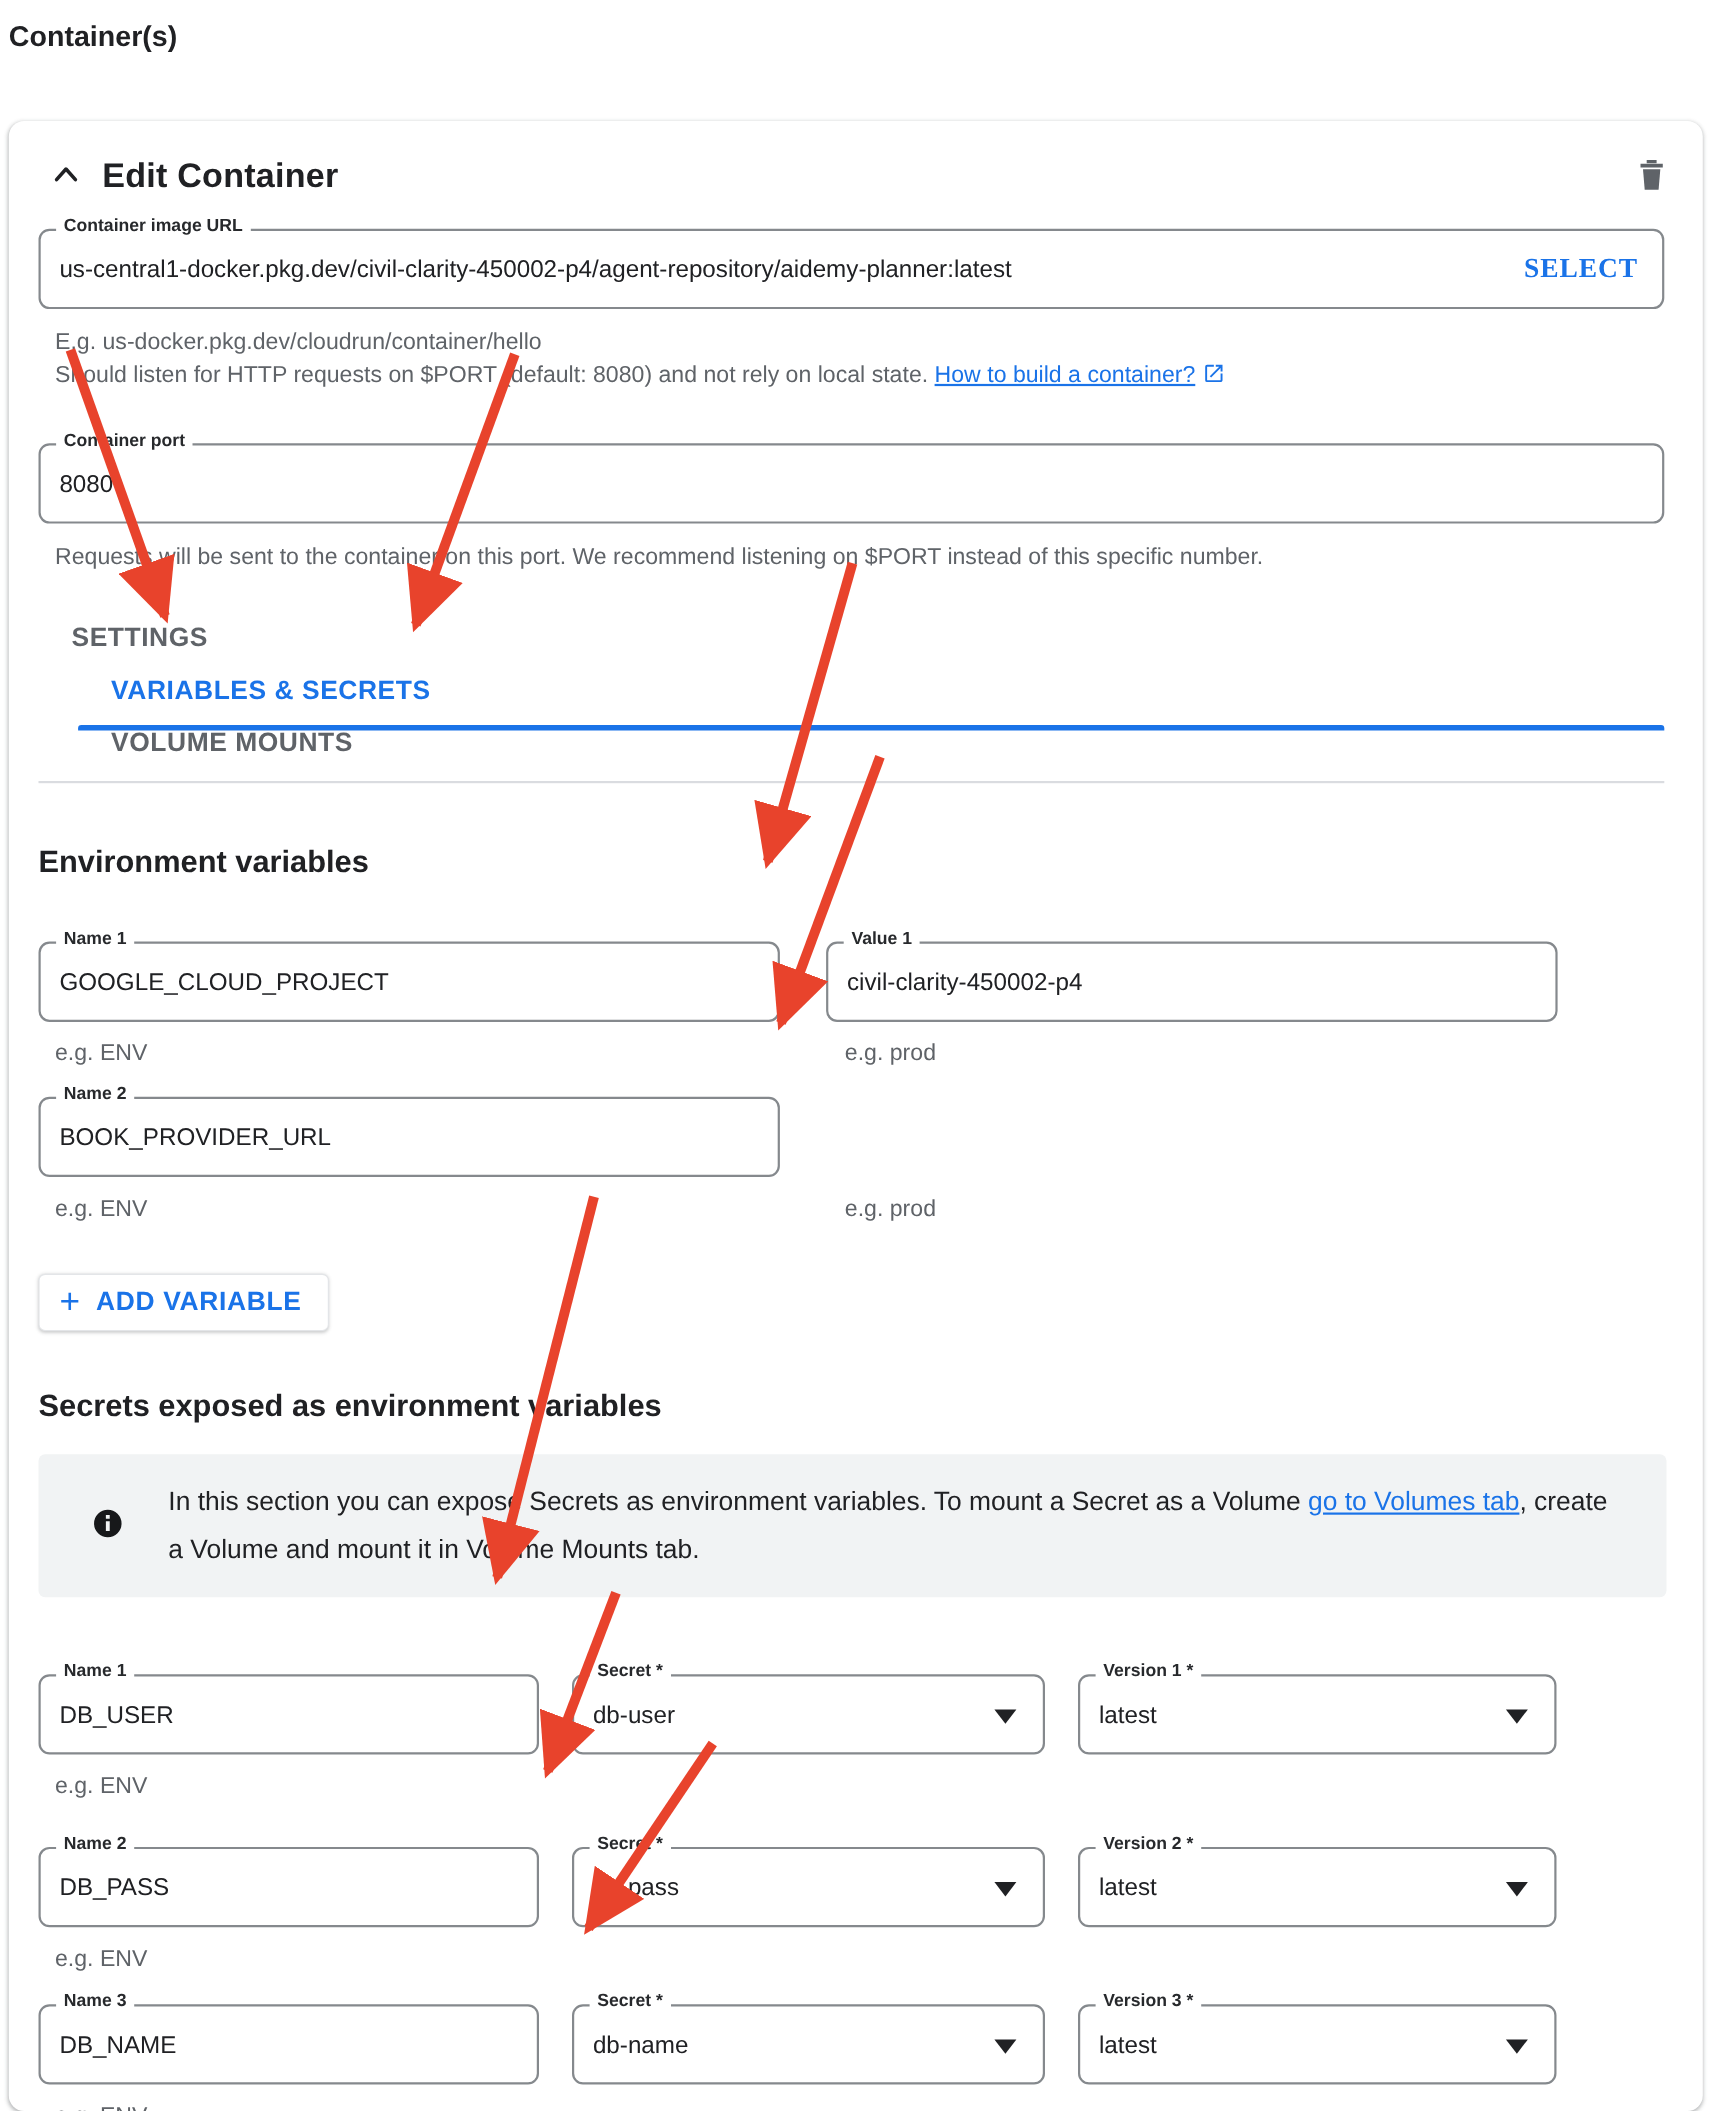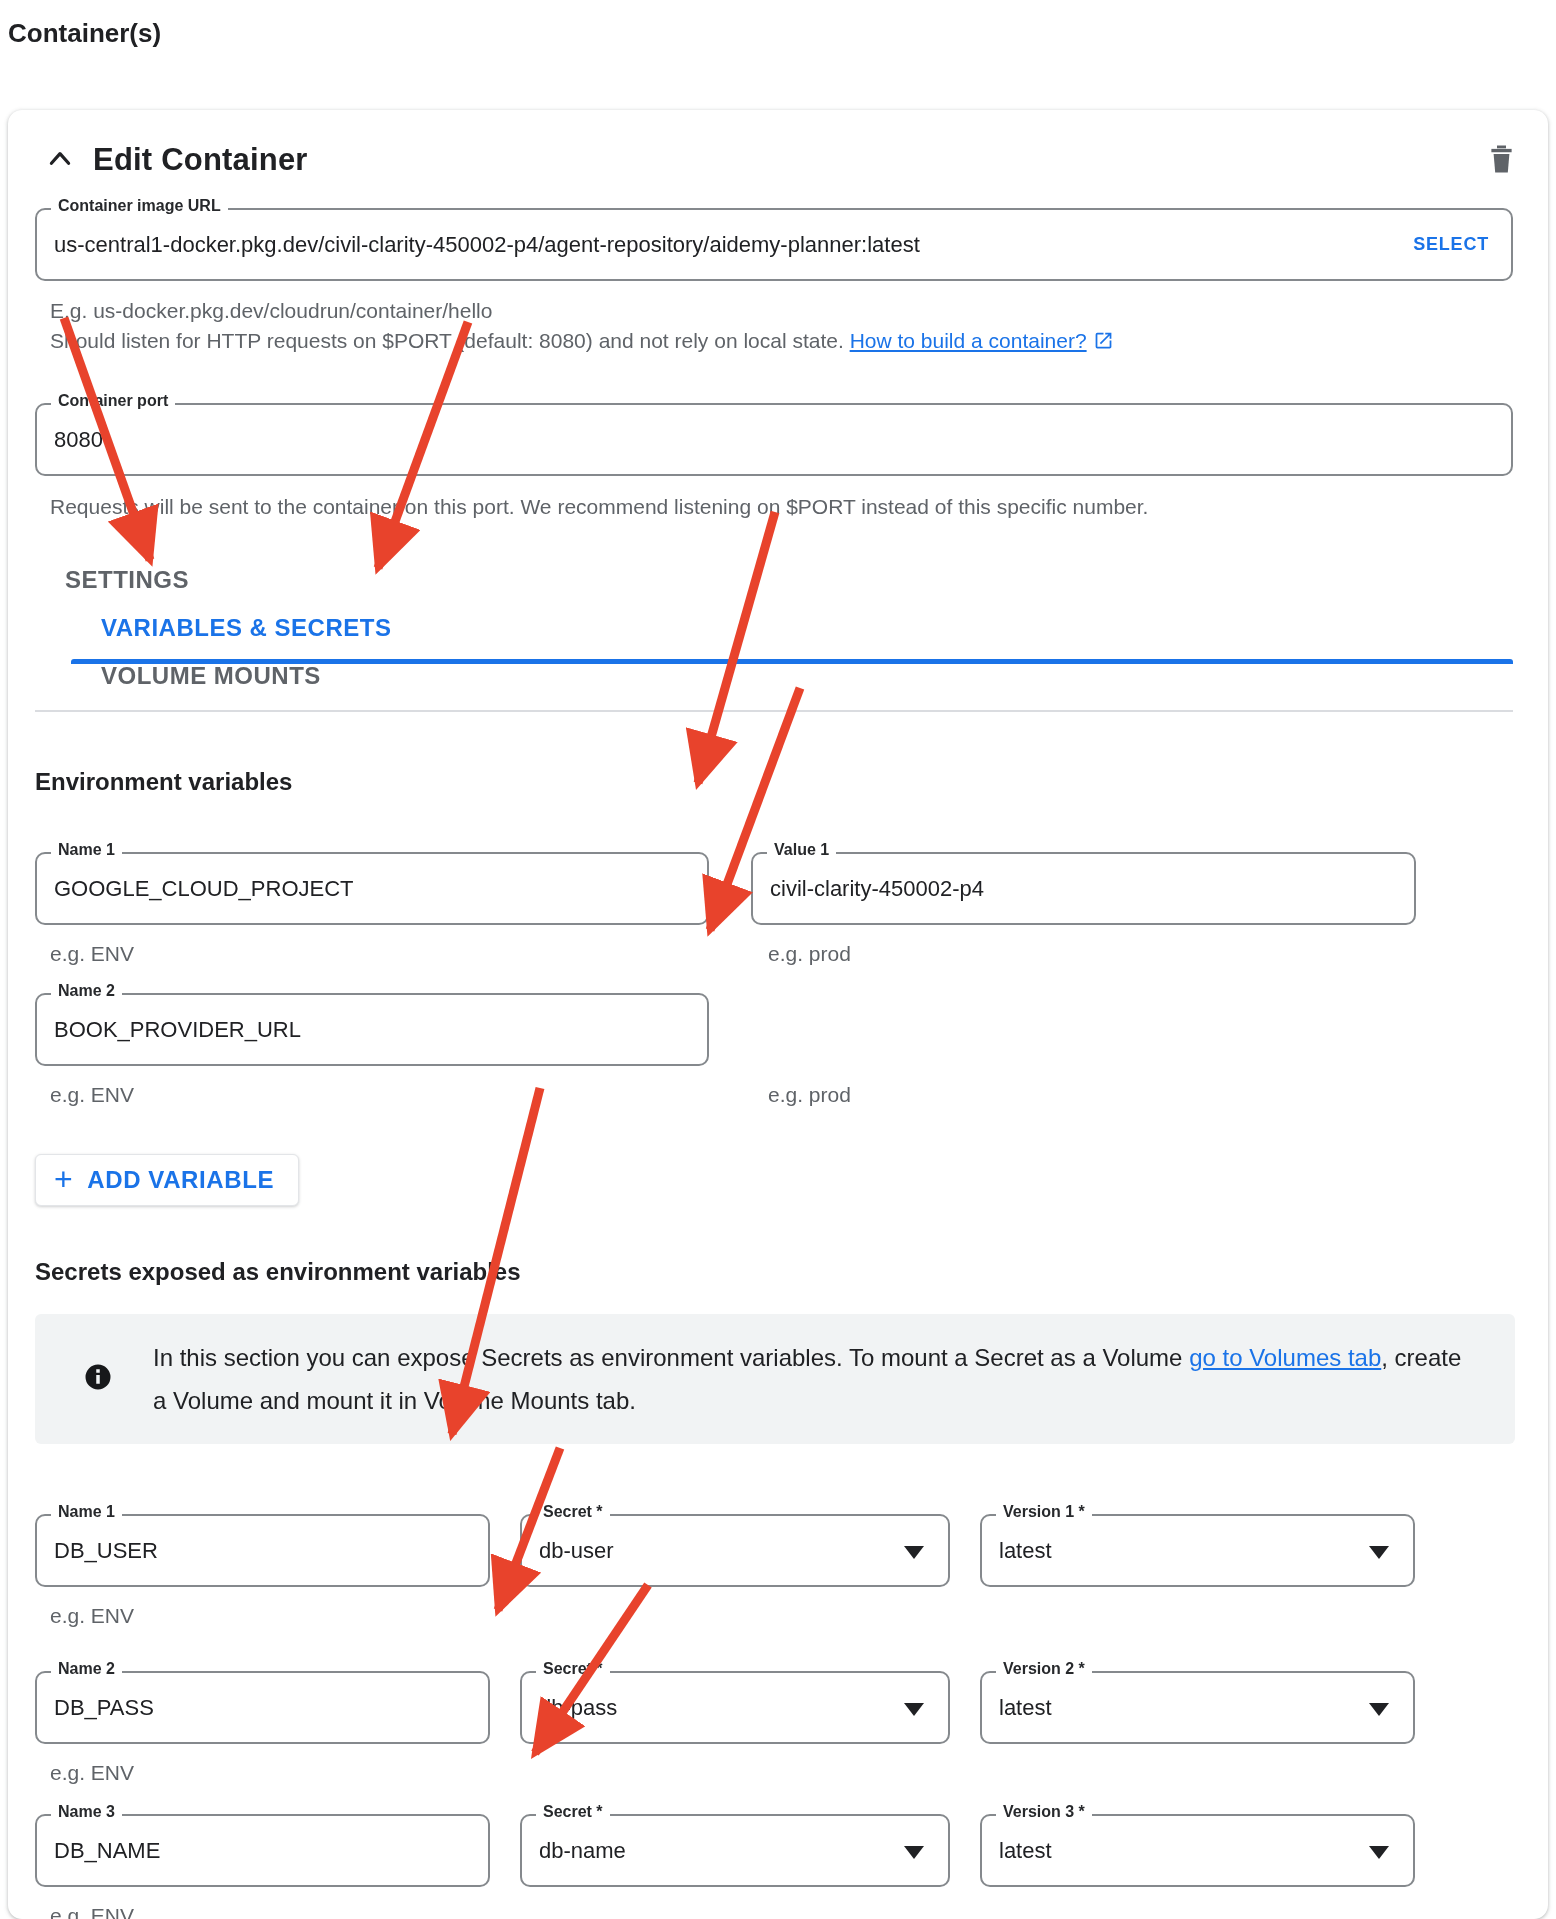--- a/index.html
+++ b/index.html
@@ -24,41 +24,41 @@
   
   .field { position:relative; border:2px solid #85898d; border-radius:10px; height:73px;
     display:flex; align-items:center; background:#fff; }
   .field .flabel { position:absolute; top:-13px; left:14px; background:#fff; padding:0 7px;
     font-size:16px; font-weight:700; color:#27292c; white-space:nowrap; }
   .field input { border:none; outline:none; background:transparent; width:100%;
     font-family:Liberation Sans, sans-serif; font-size:22px; color:#202124; padding:0 17px; }
   .field .fvalue { font-size:22px; color:#202124; padding-left:17px; white-space:nowrap; overflow:hidden; }
 
   .url-field { margin-top:30px; width:1478px; }
-  .select-action { border:none; background:transparent; color:#1a73e8; font-family:Liberation Sans, sans-serif;
-    font-size:18px; font-weight:700; letter-spacing:.8px; padding:0 22px 0 12px; cursor:pointer; }
+  .select-action { border:none; background:transparent; color:#1a73e8; font-family:Liberation Serif, serif;
+    font-size:25px; font-weight:700; letter-spacing:.8px; padding:0 22px 0 12px; cursor:pointer; }
 
   .helper { font-size:21px; color:#5f6368; line-height:30px; }
   .url-helpers { margin-top:15px; padding-left:15px; }
   .inline-link { color:#1a73e8; text-decoration:underline; cursor:pointer; }
   .ext-icon { display:inline-block; vertical-align:-3px; margin-left:6px; }
 
   .port-field { margin-top:44px; width:1478px; }
   .port-helper { margin-top:16px; padding-left:15px; }
 
   
   .tabs { margin-top:44px; display:flex; border-bottom:2px solid #dadce0; width:1478px;flex-direction:column; }
   .tab { position:relative; padding:0 30px 20px 30px; font-size:24px; font-weight:700;
     letter-spacing:.5px; color:#5f6368; cursor:pointer; }
   .tab.active { color:#1a73e8; }
   .tab.active::after { content:""; position:absolute; left:0; right:0; bottom:-2px; height:5px;
     background:#1a73e8; border-radius:3px 3px 0 0; }
   .tab + .tab { margin-left:36px; }
 
-  .section-heading { font-size:24px; font-weight:700; color:#202124; }
+  .section-heading { font-size:28px; font-weight:700; color:#202124; }
   .env-heading { margin-top:56px; }
 
   .pair-row { display:flex; gap:42px; margin-top:56px; }
   .pair-row .name-col { width:674px; }
   .pair-row .value-col { width:665px; }
   .helper-pair { display:flex; gap:42px; margin-top:14px; }
   .helper-pair .h1 { width:674px; padding-left:15px; }
   .helper-pair .h2 { width:665px; padding-left:17px; }
   .row2 { margin-top:24px; }
 

